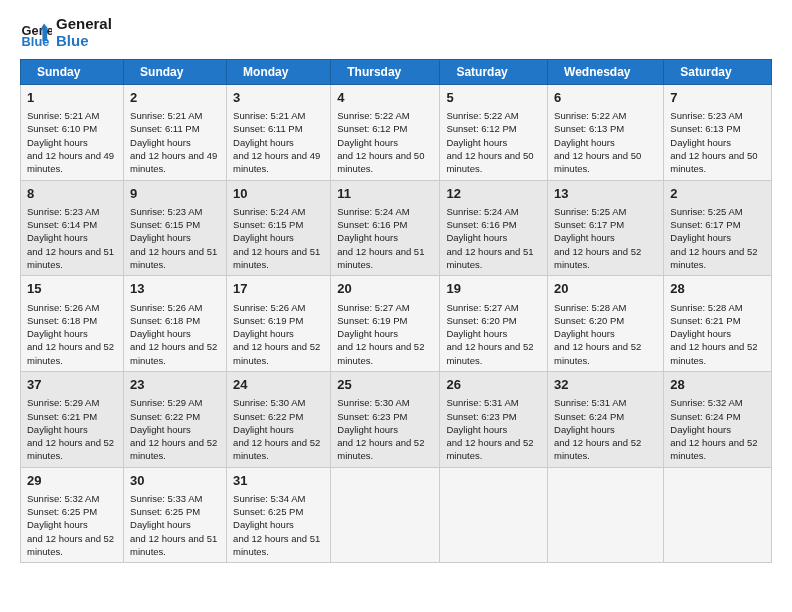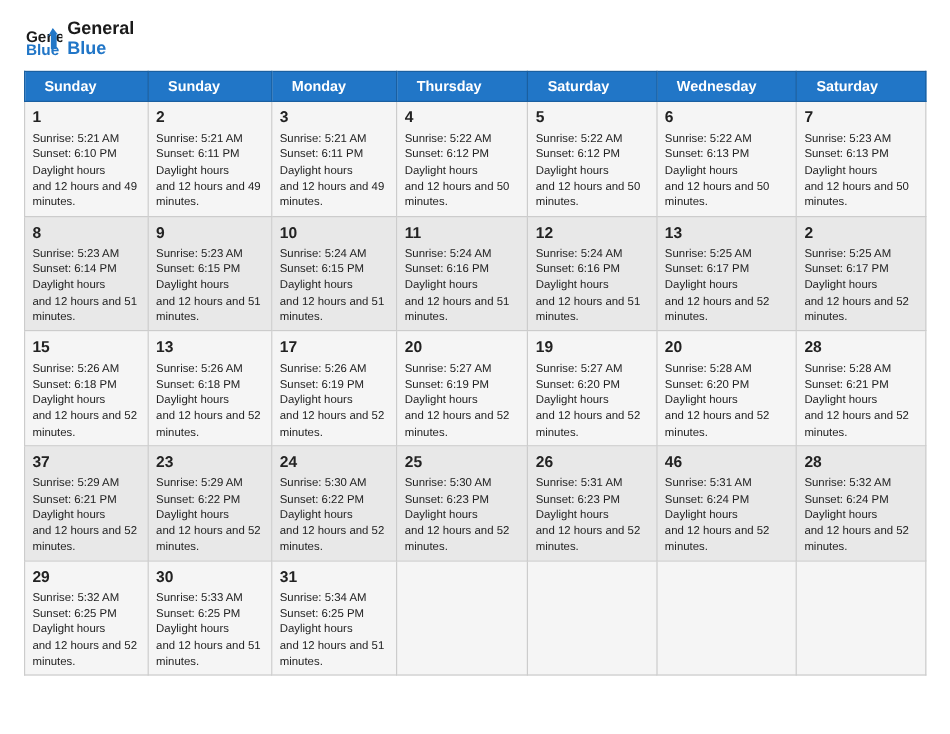--- a/index.html
+++ b/index.html
@@ -146,21 +146,21 @@
           <td><span class="day-num">19</span><span>Sunrise: 5:27 AM<br>Sunset: 6:20 PM<br>Daylight hours<br>and 12 hours and 52 minutes.</span></td>
           <td><span class="day-num">20</span><span>Sunrise: 5:28 AM<br>Sunset: 6:20 PM<br>Daylight hours<br>and 12 hours and 52 minutes.</span></td>
           <td><span class="day-num">28</span><span>Sunrise: 5:28 AM<br>Sunset: 6:21 PM<br>Daylight hours<br>and 12 hours and 52 minutes.</span></td>
         </tr>
         <tr>
           <td><span class="day-num">37</span><span>Sunrise: 5:29 AM<br>Sunset: 6:21 PM<br>Daylight hours<br>and 12 hours and 52 minutes.</span></td>
           <td><span class="day-num">23</span><span>Sunrise: 5:29 AM<br>Sunset: 6:22 PM<br>Daylight hours<br>and 12 hours and 52 minutes.</span></td>
           <td><span class="day-num">24</span><span>Sunrise: 5:30 AM<br>Sunset: 6:22 PM<br>Daylight hours<br>and 12 hours and 52 minutes.</span></td>
           <td><span class="day-num">25</span><span>Sunrise: 5:30 AM<br>Sunset: 6:23 PM<br>Daylight hours<br>and 12 hours and 52 minutes.</span></td>
           <td><span class="day-num">26</span><span>Sunrise: 5:31 AM<br>Sunset: 6:23 PM<br>Daylight hours<br>and 12 hours and 52 minutes.</span></td>
-          <td><span class="day-num">46</span><span>Sunrise: 5:31 AM<br>Sunset: 6:24 PM<br>Daylight hours<br>and 12 hours and 52 minutes.</span></td>
+          <td><span class="day-num">32</span><span>Sunrise: 5:31 AM<br>Sunset: 6:24 PM<br>Daylight hours<br>and 12 hours and 52 minutes.</span></td>
           <td><span class="day-num">28</span><span>Sunrise: 5:32 AM<br>Sunset: 6:24 PM<br>Daylight hours<br>and 12 hours and 52 minutes.</span></td>
         </tr>
         <tr>
           <td><span class="day-num">29</span><span>Sunrise: 5:32 AM<br>Sunset: 6:25 PM<br>Daylight hours<br>and 12 hours and 52 minutes.</span></td>
           <td><span class="day-num">30</span><span>Sunrise: 5:33 AM<br>Sunset: 6:25 PM<br>Daylight hours<br>and 12 hours and 51 minutes.</span></td>
           <td><span class="day-num">31</span><span>Sunrise: 5:34 AM<br>Sunset: 6:25 PM<br>Daylight hours<br>and 12 hours and 51 minutes.</span></td>
           <td class="empty"></td>
           <td class="empty"></td>
           <td class="empty"></td>
           <td class="empty"></td>

